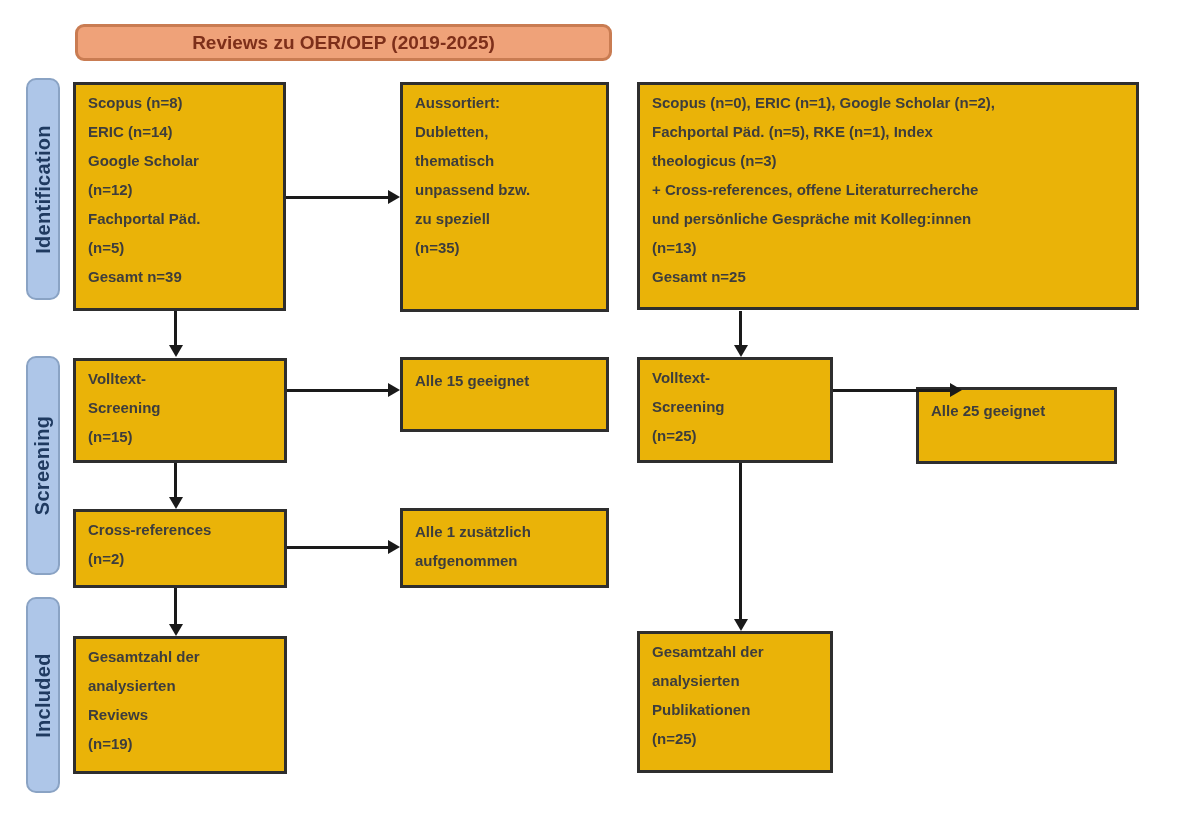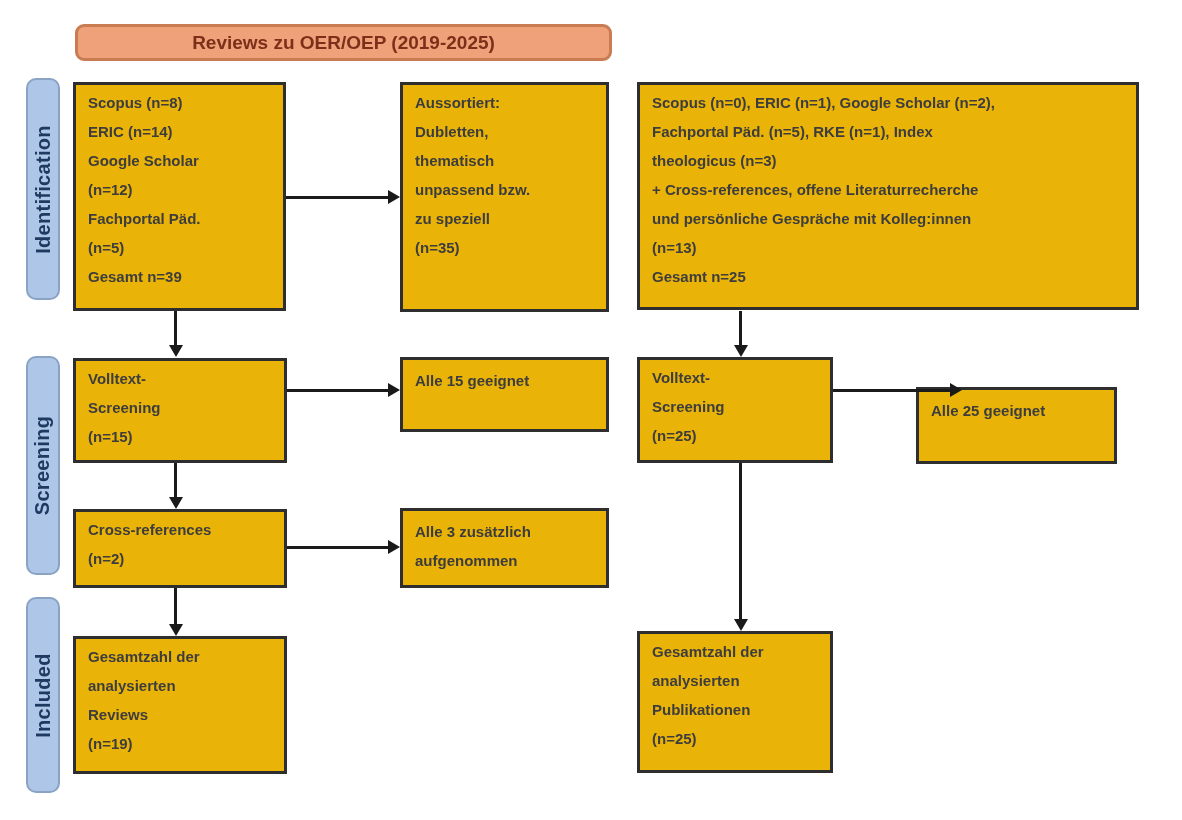--- a/index.html
+++ b/index.html
@@ -126,21 +126,21 @@
 thematisch
 unpassend bzw.
 zu speziell
 (n=35)</div>
   <div class="box" style="left:73px; top:358px; width:214px; height:105px;">Volltext-
 Screening
 (n=15)</div>
   <div class="box small-pad" style="left:400px; top:357px; width:209px; height:75px;">Alle 15 geeignet</div>
   <div class="box" style="left:73px; top:509px; width:214px; height:79px;">Cross-references
 (n=2)</div>
-  <div class="box small-pad" style="left:400px; top:508px; width:209px; height:80px;">Alle 3 zusätzlich
+  <div class="box small-pad" style="left:400px; top:508px; width:209px; height:80px;">Alle 1 zusätzlich
 aufgenommen</div>
   <div class="box" style="left:73px; top:636px; width:214px; height:138px;">Gesamtzahl der
 analysierten
 Reviews
 (n=19)</div>
 
   <div class="box" style="left:637px; top:82px; width:502px; height:228px;">Scopus (n=0), ERIC (n=1), Google Scholar (n=2),
 Fachportal Päd. (n=5), RKE (n=1), Index
 theologicus (n=3)
 + Cross-references, offene Literaturrecherche

